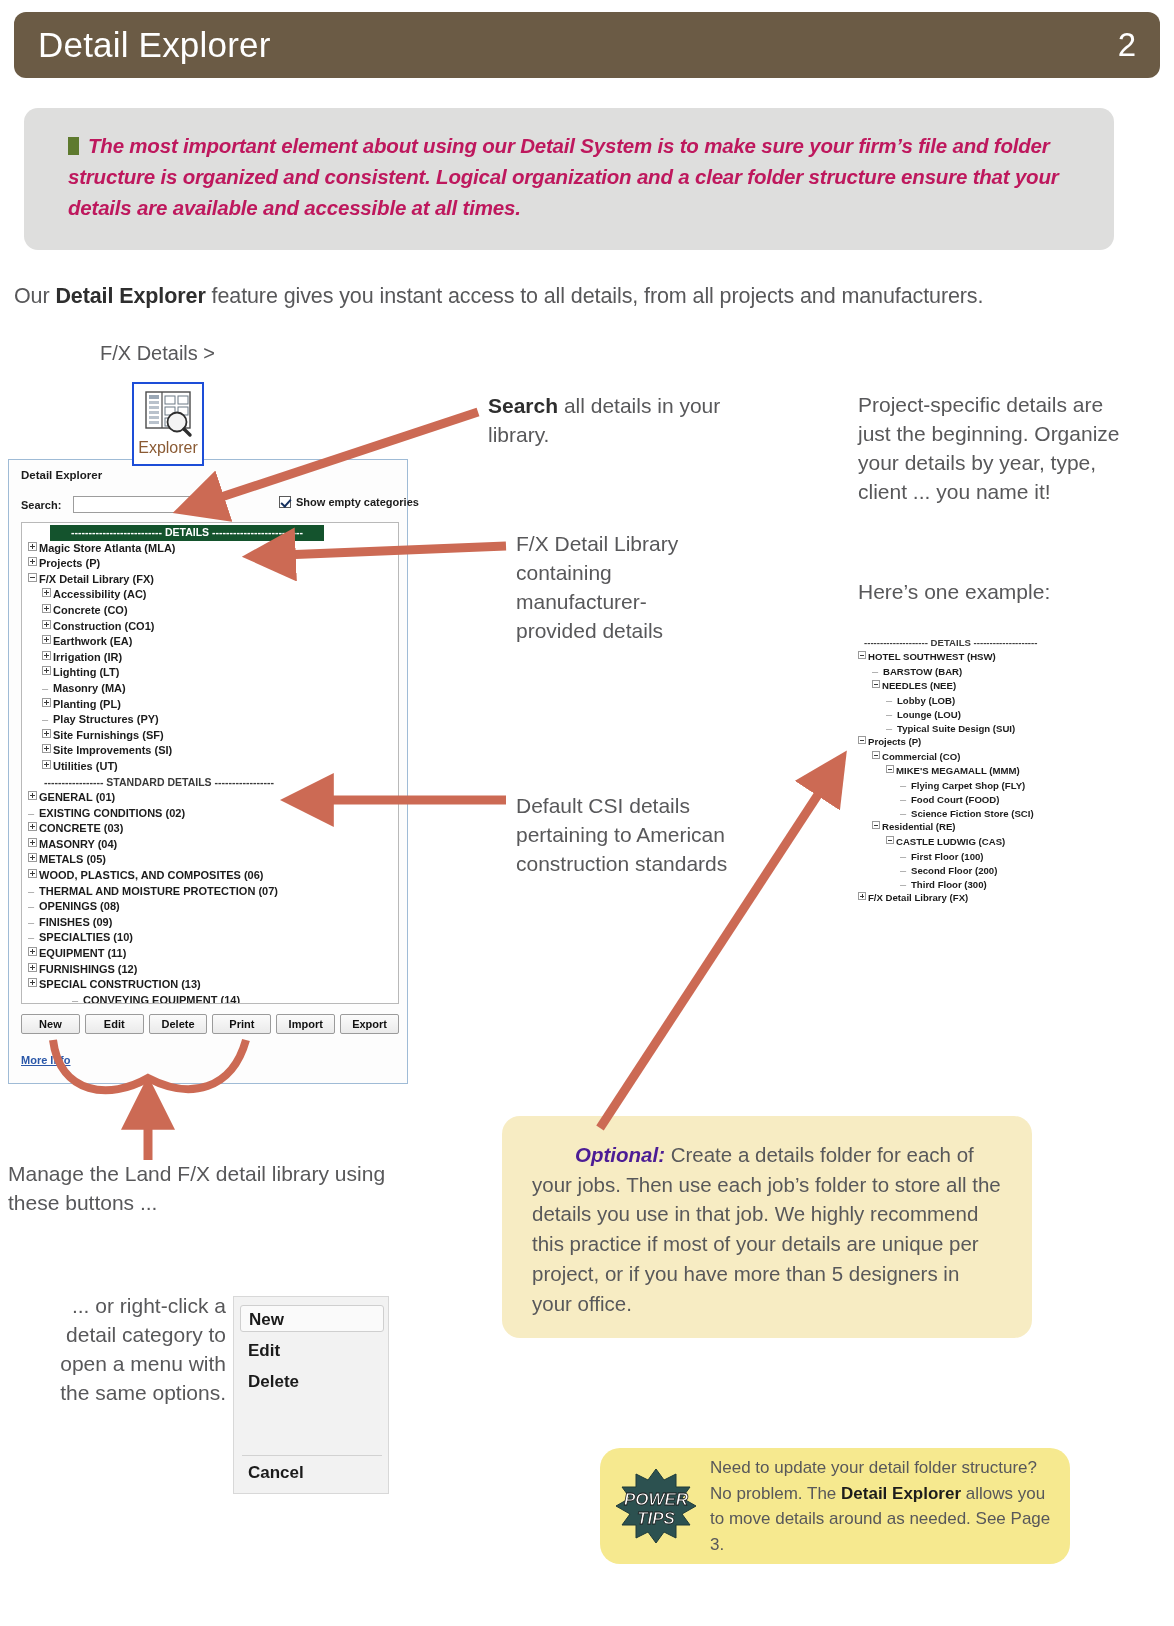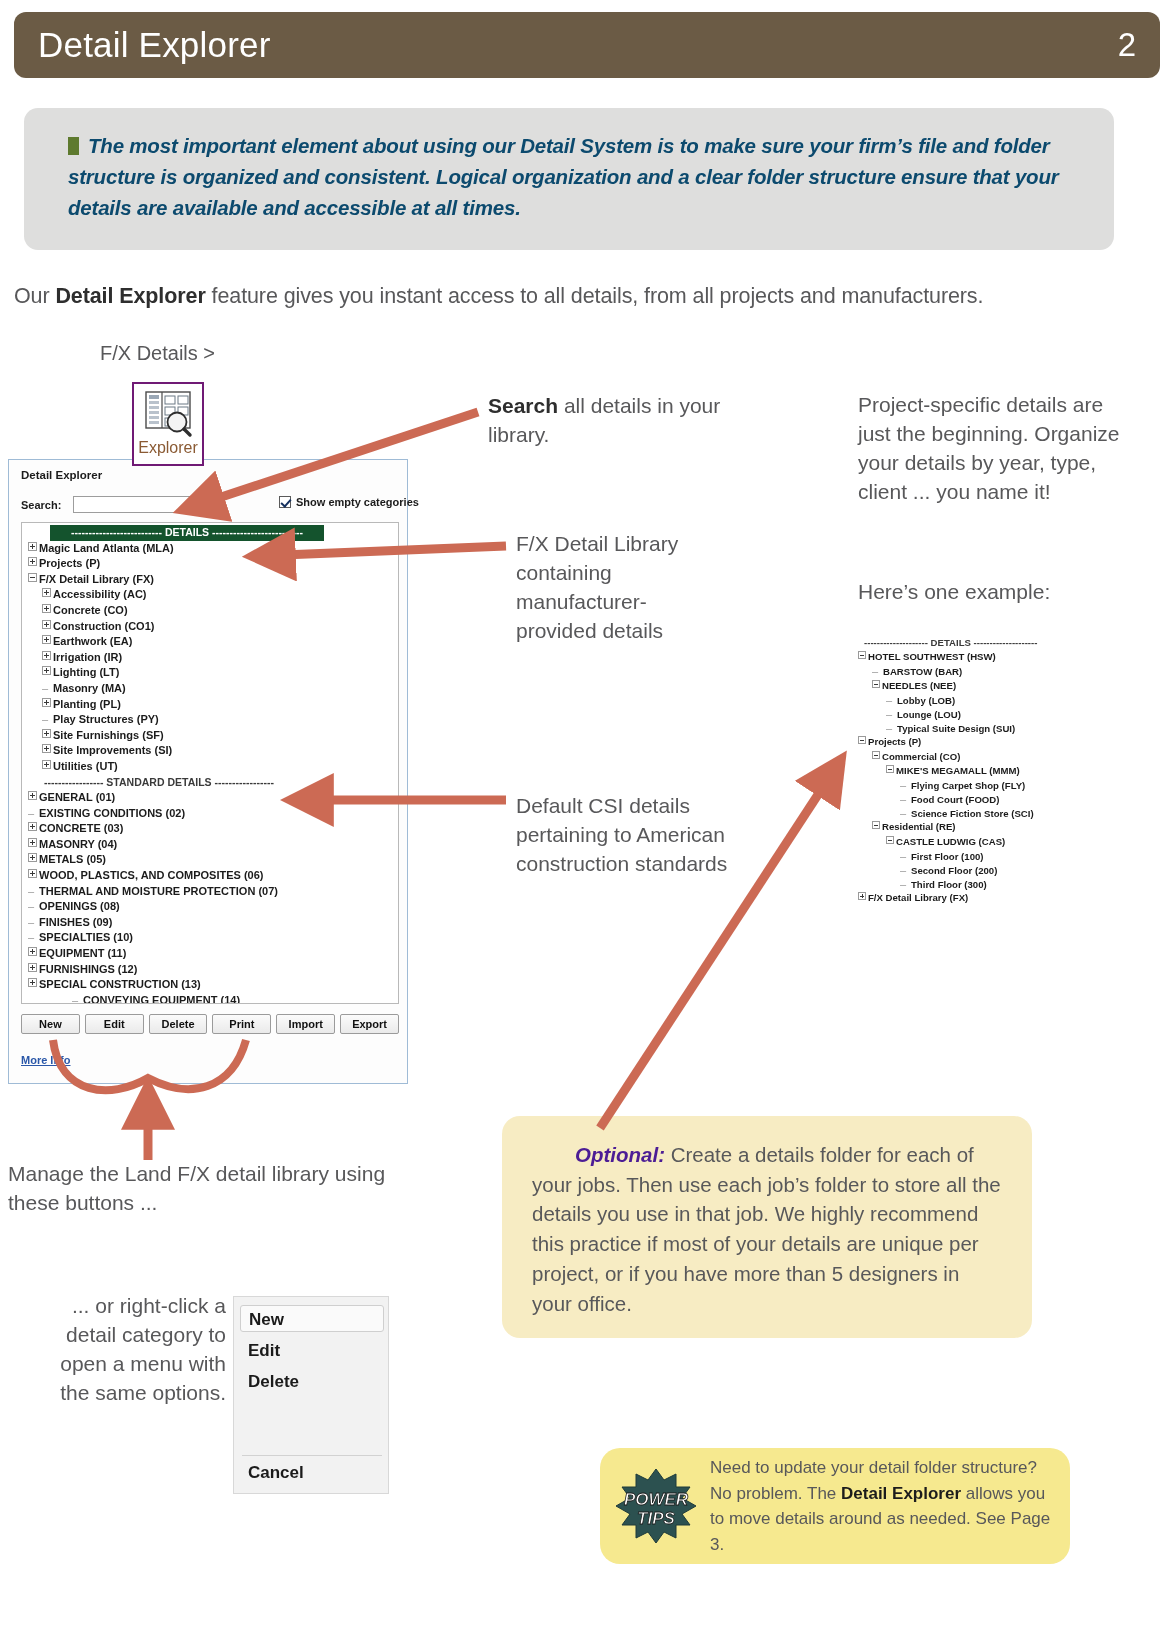--- a/index.html
+++ b/index.html
@@ -27,21 +27,21 @@
   }
 
   
   .grey-callout{
     position:absolute; left:24px; top:108px; width:1090px; height:142px;
     background:#dededd; border-radius:14px;
     padding:22px 34px 0 44px;
   }
   .grey-callout p{
     margin:0; font-size:20.5px; line-height:1.52;
-    font-weight:bold; font-style:italic; color:#0c4a6e;
+    font-weight:bold; font-style:italic; color:#be185d;
     letter-spacing:-0.2px;
   }
   .green-sq{
     display:inline-block; width:11px; height:18px; background:#5e7a2e;
     margin-right:9px; vertical-align:-2px;
   }
 
   
   .intro{
     position:absolute; left:14px; top:284px; width:1140px;
@@ -51,21 +51,21 @@
 
   
   .fx-label{
     position:absolute; left:100px; top:342px;
     font-size:20px; color:#58585a;
   }
 
   
   .explorer-btn{
     position:absolute; left:132px; top:382px; width:72px; height:84px;
-    border:2px solid #701a75; background:#ffffff;
+    border:2px solid #1d4ed8; background:#ffffff;
     display:flex; flex-direction:column; align-items:center;
     padding-top:4px; z-index:6;
   }
   .explorer-btn .glyph{ width:56px; height:50px; }
   .explorer-btn .cap{
     font-size:16px; color:#8a5a33; line-height:1; margin-top:2px;
   }
 
   
   .dlg{
@@ -258,21 +258,21 @@
     <div class="search-box"></div>
     <div class="chk-wrap">
       <span class="chkbox"></span>
       <span class="chk-lbl">Show empty categories</span>
     </div>
   </div>
 
   <div class="tree-panel">
     <div class="tree" id="dlg-tree">
         <div class="trow sel-row">-------------------------- DETAILS --------------------------</div>
-        <div class="trow" style="padding-left: 6px;"><span class="pm plus"></span><span class="tx">Magic Land Atlanta (MLA)</span></div>
+        <div class="trow" style="padding-left: 6px;"><span class="pm plus"></span><span class="tx">Magic Store Atlanta (MLA)</span></div>
         <div class="trow" style="padding-left: 6px;"><span class="pm plus"></span><span class="tx">Projects (P)</span></div>
         <div class="trow" style="padding-left: 6px;"><span class="pm"></span><span class="tx">F/X Detail Library (FX)</span></div>
         <div class="trow" style="padding-left: 20px;"><span class="pm plus"></span><span class="tx">Accessibility (AC)</span></div>
         <div class="trow" style="padding-left: 20px;"><span class="pm plus"></span><span class="tx">Concrete (CO)</span></div>
         <div class="trow" style="padding-left: 20px;"><span class="pm plus"></span><span class="tx">Construction (CO1)</span></div>
         <div class="trow" style="padding-left: 20px;"><span class="pm plus"></span><span class="tx">Earthwork (EA)</span></div>
         <div class="trow" style="padding-left: 20px;"><span class="pm plus"></span><span class="tx">Irrigation (IR)</span></div>
         <div class="trow" style="padding-left: 20px;"><span class="pm plus"></span><span class="tx">Lighting (LT)</span></div>
         <div class="trow" style="padding-left: 20px;"><span class="dash">–</span><span class="tx">Masonry (MA)</span></div>
         <div class="trow" style="padding-left: 20px;"><span class="pm plus"></span><span class="tx">Planting (PL)</span></div>

